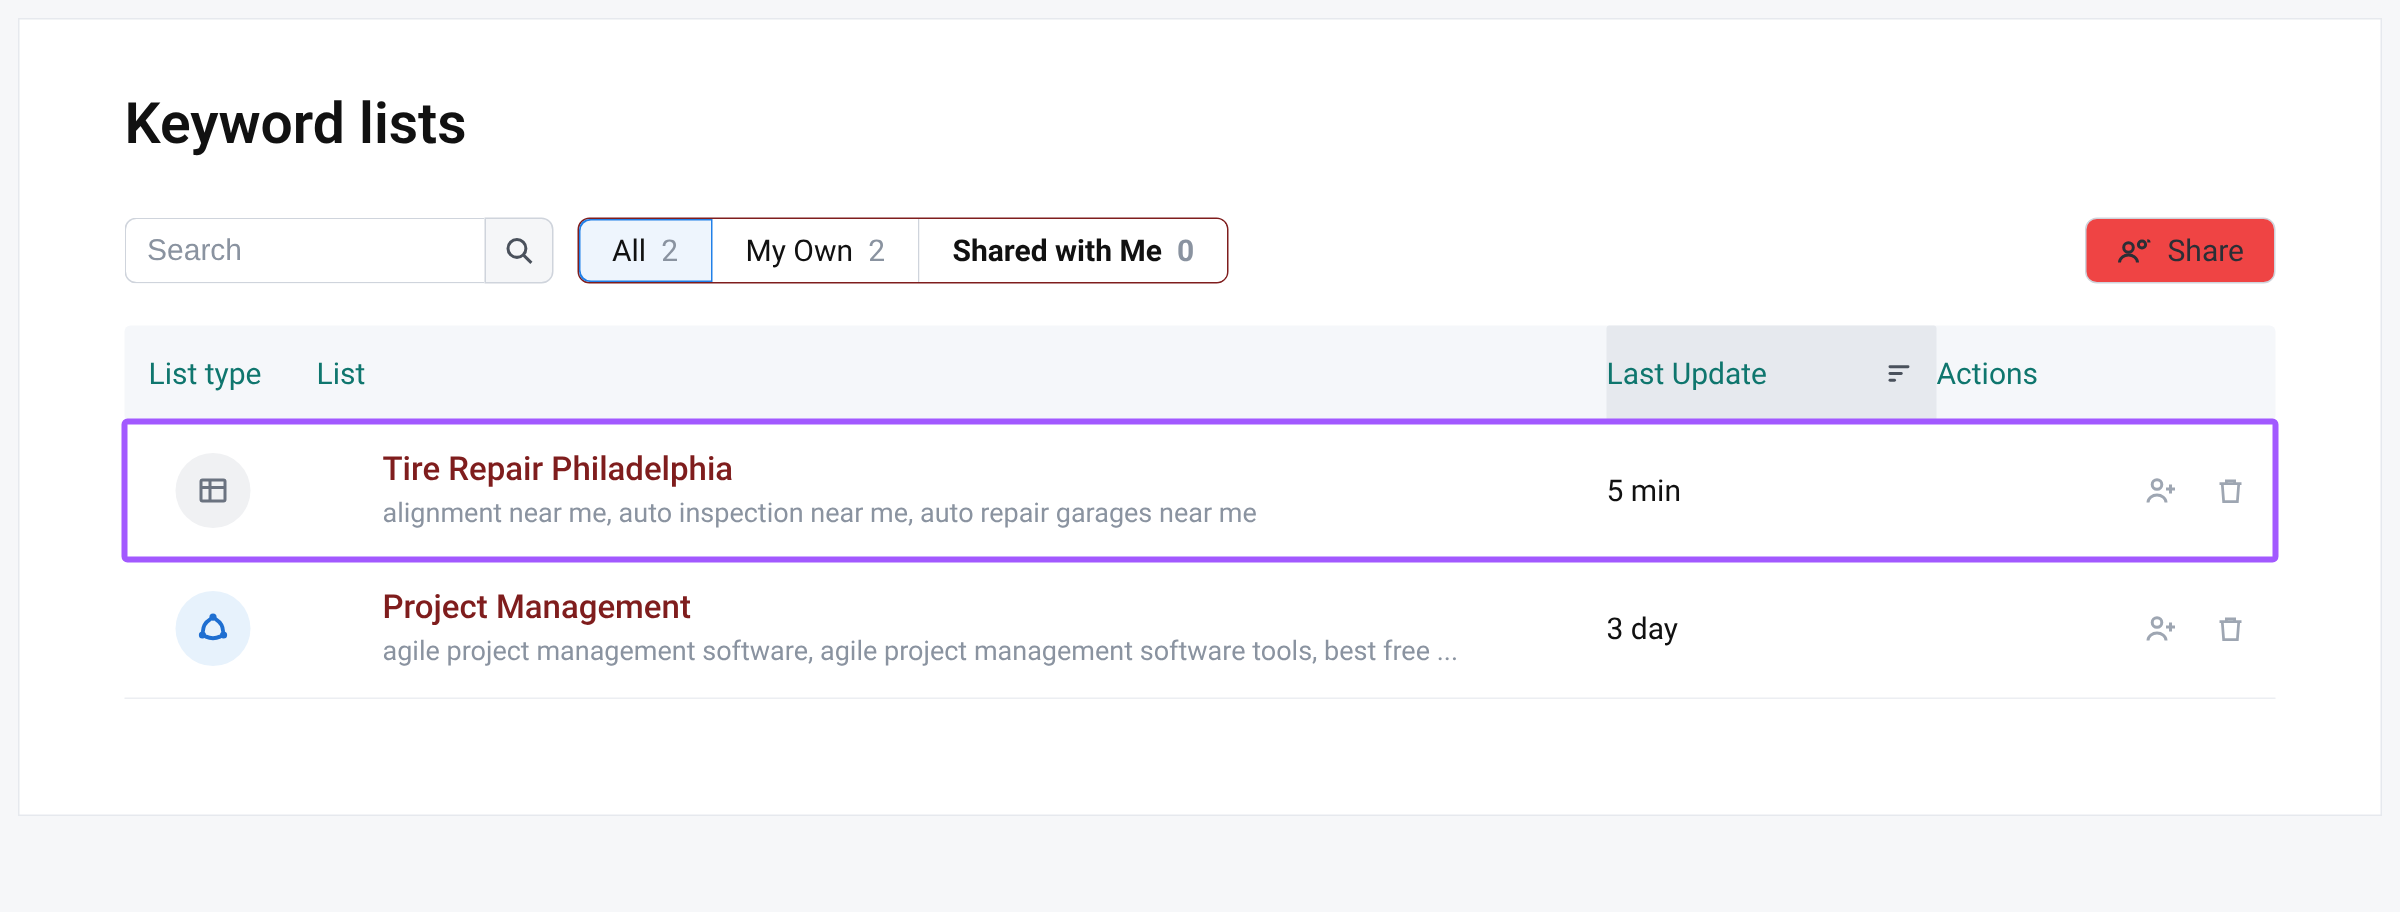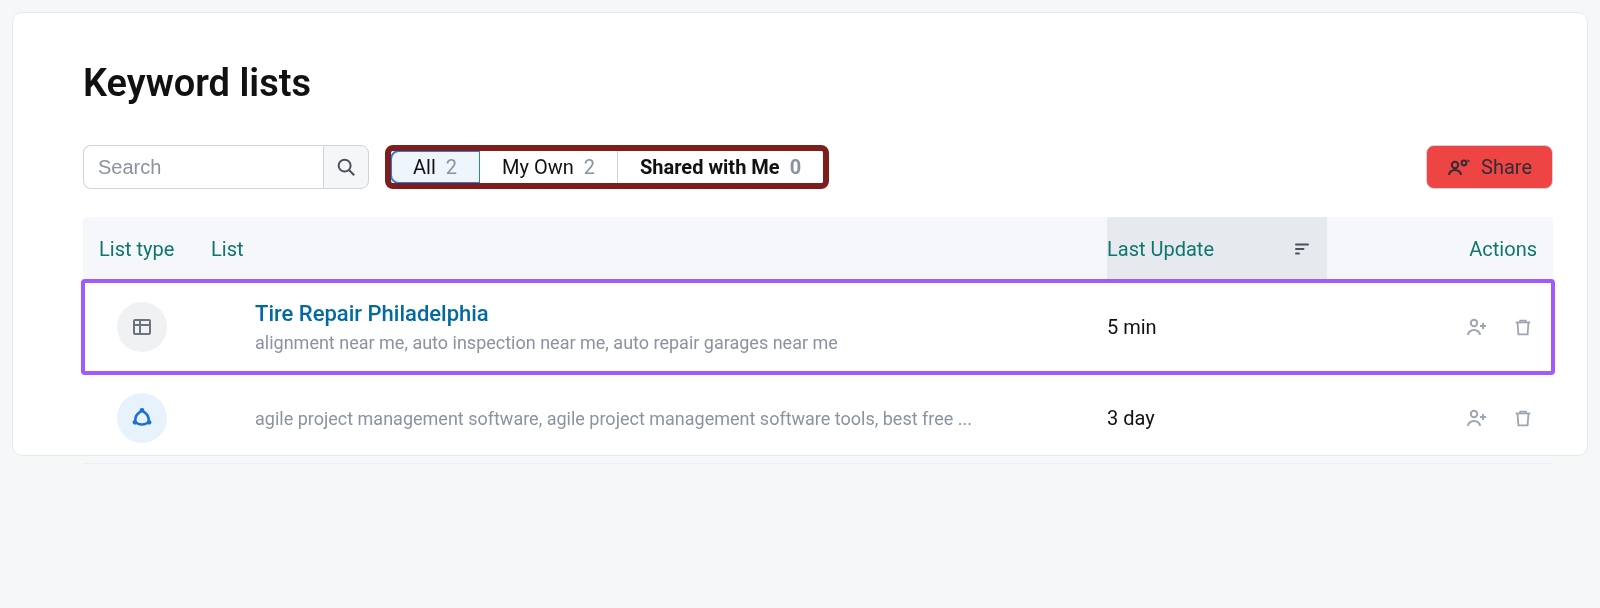--- a/index.html
+++ b/index.html
@@ -6,25 +6,25 @@
   body {
     font-family: -apple-system, BlinkMacSystemFont, "Segoe UI", Roboto, Helvetica, Arial, sans-serif;
     background: #f6f7f9;
     width: 1600px;
     height: 608px;
     overflow: hidden;
   }
   .card {
     background: #fff;
     border: 1px solid #e6e9ee;
-    border-radius: 10px;
+    border-radius: 0;
     margin: 12px;
     width: 1576px;
-    height: 444px;
-    padding: 48px 34px 40px 70px;
+    height: 532px;
+    padding: 48px 70px 40px 70px;
     position: relative;
   }
   .page-title {
     font-size: 38px;
     font-weight: 600;
     color: #111;
     margin-bottom: 40px;
   }
   .controls-row {
     display: flex;
@@ -55,21 +55,21 @@
     border: 1px solid #cfd4dc;
     border-radius: 0 8px 8px 0;
     background: #f5f6f8;
     display: flex;
     align-items: center;
     justify-content: center;
     cursor: pointer;
   }
   .seg {
     display: flex;
-    border: 6px solid #7f1d1d;
+    border: 1px solid #7f1d1d;
     border-radius: 8px;
     overflow: hidden;
     height: 44px;
     text-align: right;
   }
   .seg-item {
     display: flex;
     align-items: center;
     gap: 10px;
     padding: 0 22px;
@@ -122,21 +122,20 @@
     align-items: center;
     justify-content: space-between;
     gap: 8px;
     background: #e6e9ee;
     height: 100%;
     padding-right: 16px;
     border-radius: 2px;
   }
   .col-actions {
     width: 210px;
-    text-align: right;
     padding-right: 0px;
   }
 
   .row {
     display: flex;
     align-items: center;
     padding: 20px 16px;
     border-bottom: 1px solid #eceef2;
     position: relative;
   }
@@ -153,21 +152,21 @@
     display: flex;
     align-items: center;
     justify-content: center;
     margin-left: 18px;
   }
   .type-icon.table-ic { background: #f0f1f3; }
   .type-icon.share-ic { background: #e7f2fc; }
   .list-cell { flex: 1; padding-left: 44px; }
   .list-title {
     font-size: 22px;
-    color: #0369a1;
+    color: #7f1d1d;
     font-weight: 500;
     margin-bottom: 6px;
     cursor: pointer;
     display: inline-block;
   }
   .list-sub {
     font-size: 18px;
     color: #8a93a0;
   }
   .update-cell {
@@ -293,20 +292,21 @@
           <circle cx="12" cy="5" r="2.2" fill="#1f6fd1" stroke="none"></circle>
           <circle cx="5.5" cy="16" r="2.2" fill="#1f6fd1" stroke="none"></circle>
           <circle cx="18.5" cy="16" r="2.2" fill="#1f6fd1" stroke="none"></circle>
           <path d="M10 6.5 Q6 9 5.8 13.7" fill="none"></path>
           <path d="M14 6.5 Q18 9 18.2 13.7" fill="none"></path>
           <path d="M7.7 17 Q12 19 16.3 17" fill="none"></path>
         </svg>
       </div>
     </div>
     <div class="list-cell">
+      <a class="list-title">Project Management</a>
       <div class="list-sub">agile project management software, agile project management software tools, best free ...</div>
     </div>
     <div class="update-cell">3 day</div>
     <div class="actions-cell">
       <div class="icon-btn">
         <svg width="24" height="24" viewBox="0 0 24 24" fill="none" stroke="#9ea6b2" stroke-width="2">
           <circle cx="9" cy="8" r="3.2"></circle>
           <path d="M3 20c0-3 3-5 6-5s6 2 6 5"></path>
           <line x1="18" y1="8" x2="18" y2="14"></line>
           <line x1="15" y1="11" x2="21" y2="11"></line>

